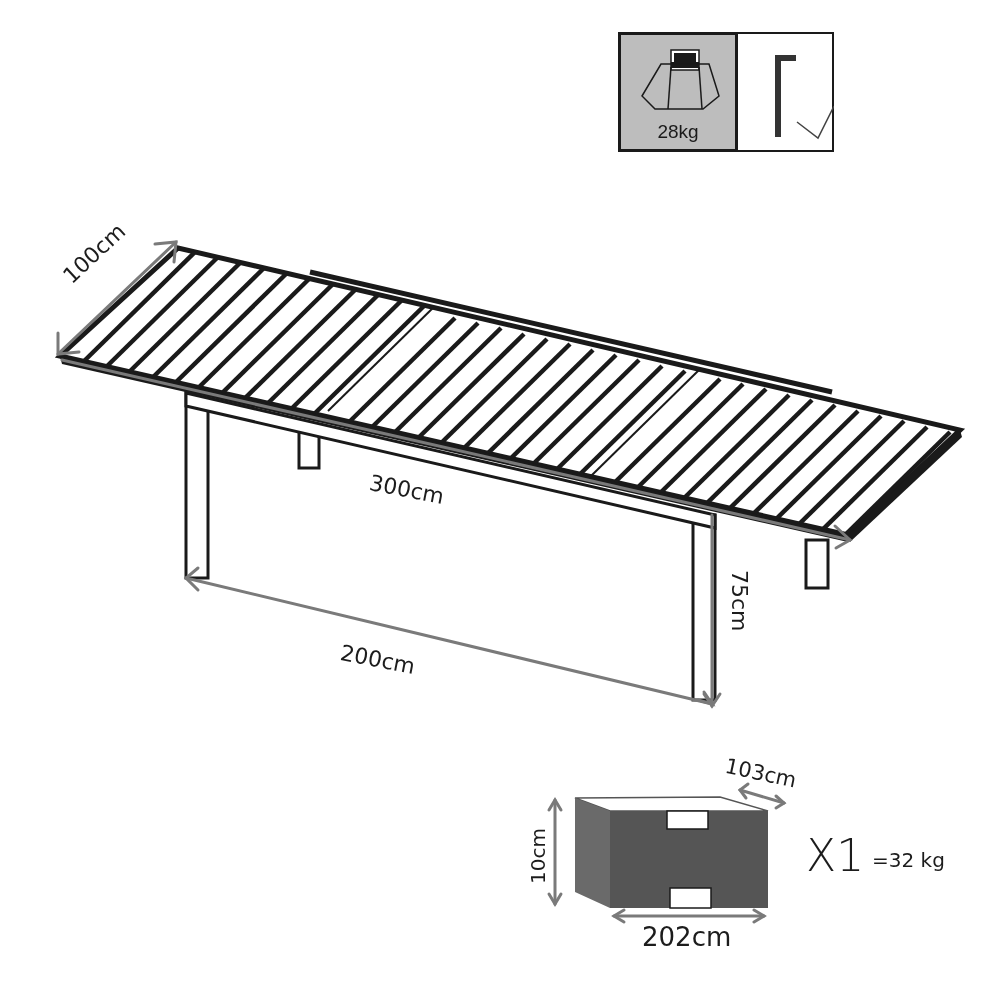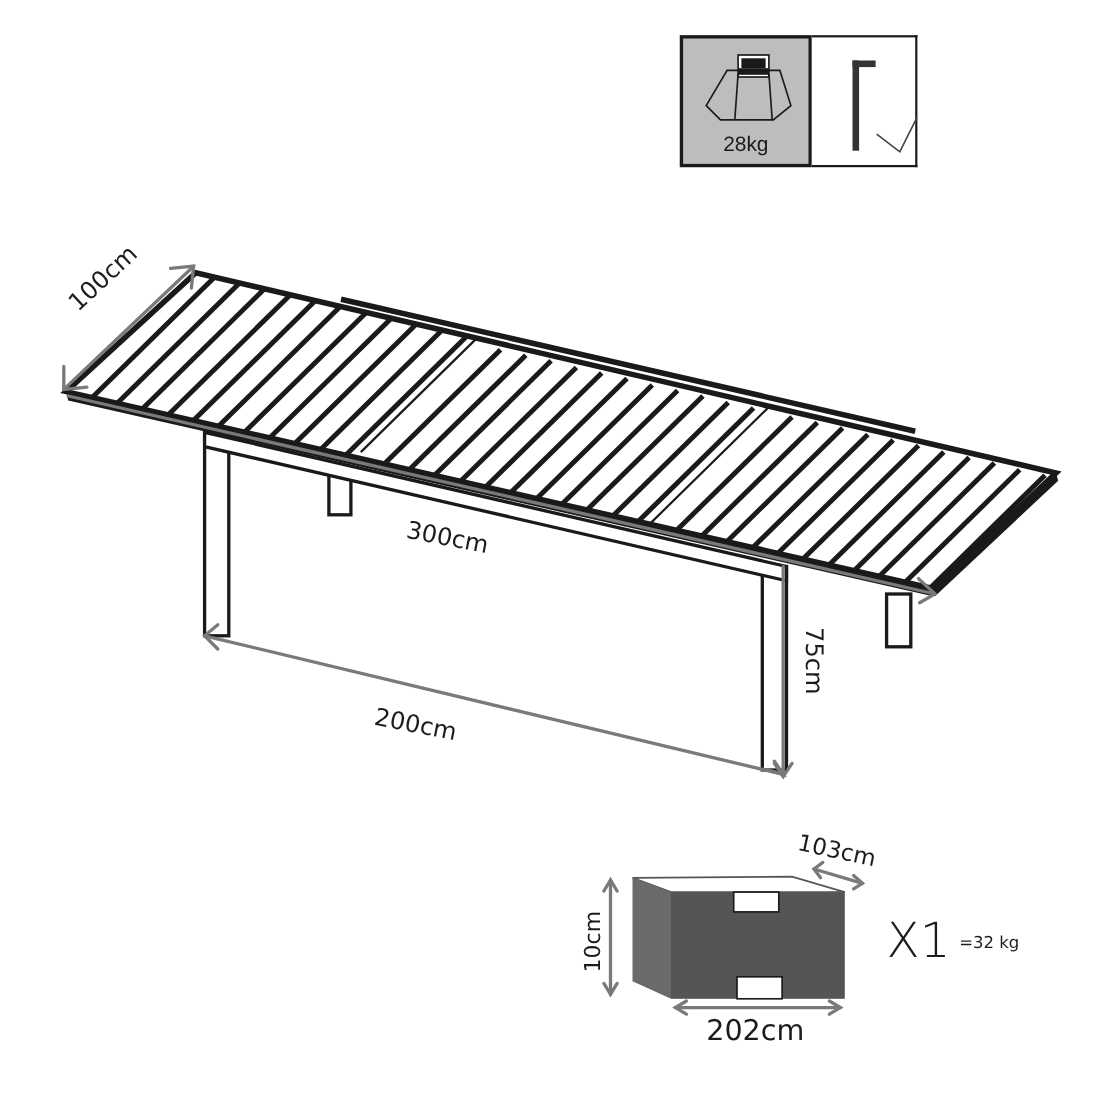--- a/index.html
+++ b/index.html
@@ -138,15 +138,15 @@
       <polyline points="754,910 764,916 754,922"></polyline>
       <line x1="740" y1="790" x2="784" y2="803"></line>
       <polyline points="748,784 740,790 746,798"></polyline>
       <polyline points="776,796 784,803 776,808"></polyline>
     </g>
   </svg>
   <div class="lbl" style="left:526px; top:884px; font-size:20px; transform:rotate(-90deg); transform-origin:left top;">10cm</div>
   <div class="lbl" style="left:728px; top:754px; font-size:21px; transform:rotate(12deg); transform-origin:left top;">103cm</div>
   <div class="lbl" style="left:642px; top:922px; font-size:26px;">202cm</div>
   <div class="lbl" style="left:806px; top:830px; font-size:44px; font-family:'DejaVu Sans', sans-serif; font-weight:300;">X1</div>
-  <div class="lbl" style="left:872px; top:848px; font-size:15px;">=32 kg</div>
+  <div class="lbl" style="left:872px; top:848px; font-size:20px;">=32 kg</div>
 
 </div>
 
 </body></html>

